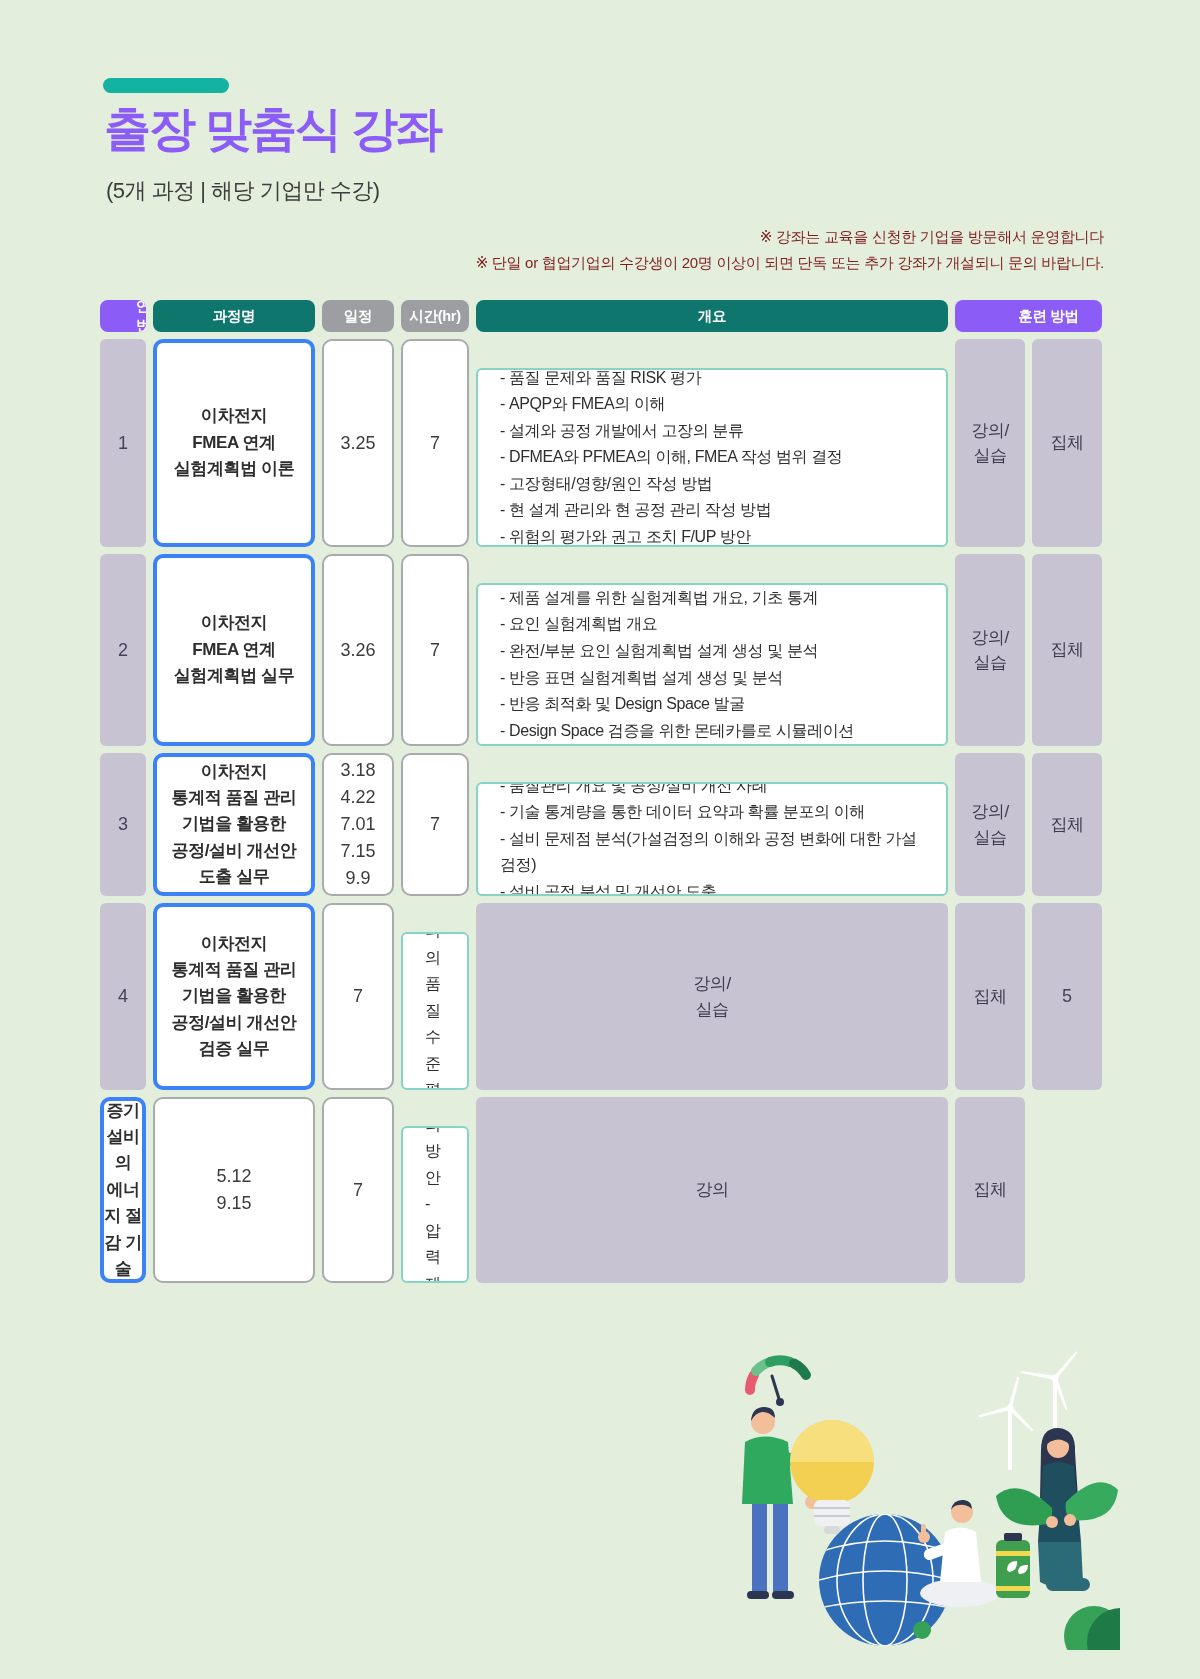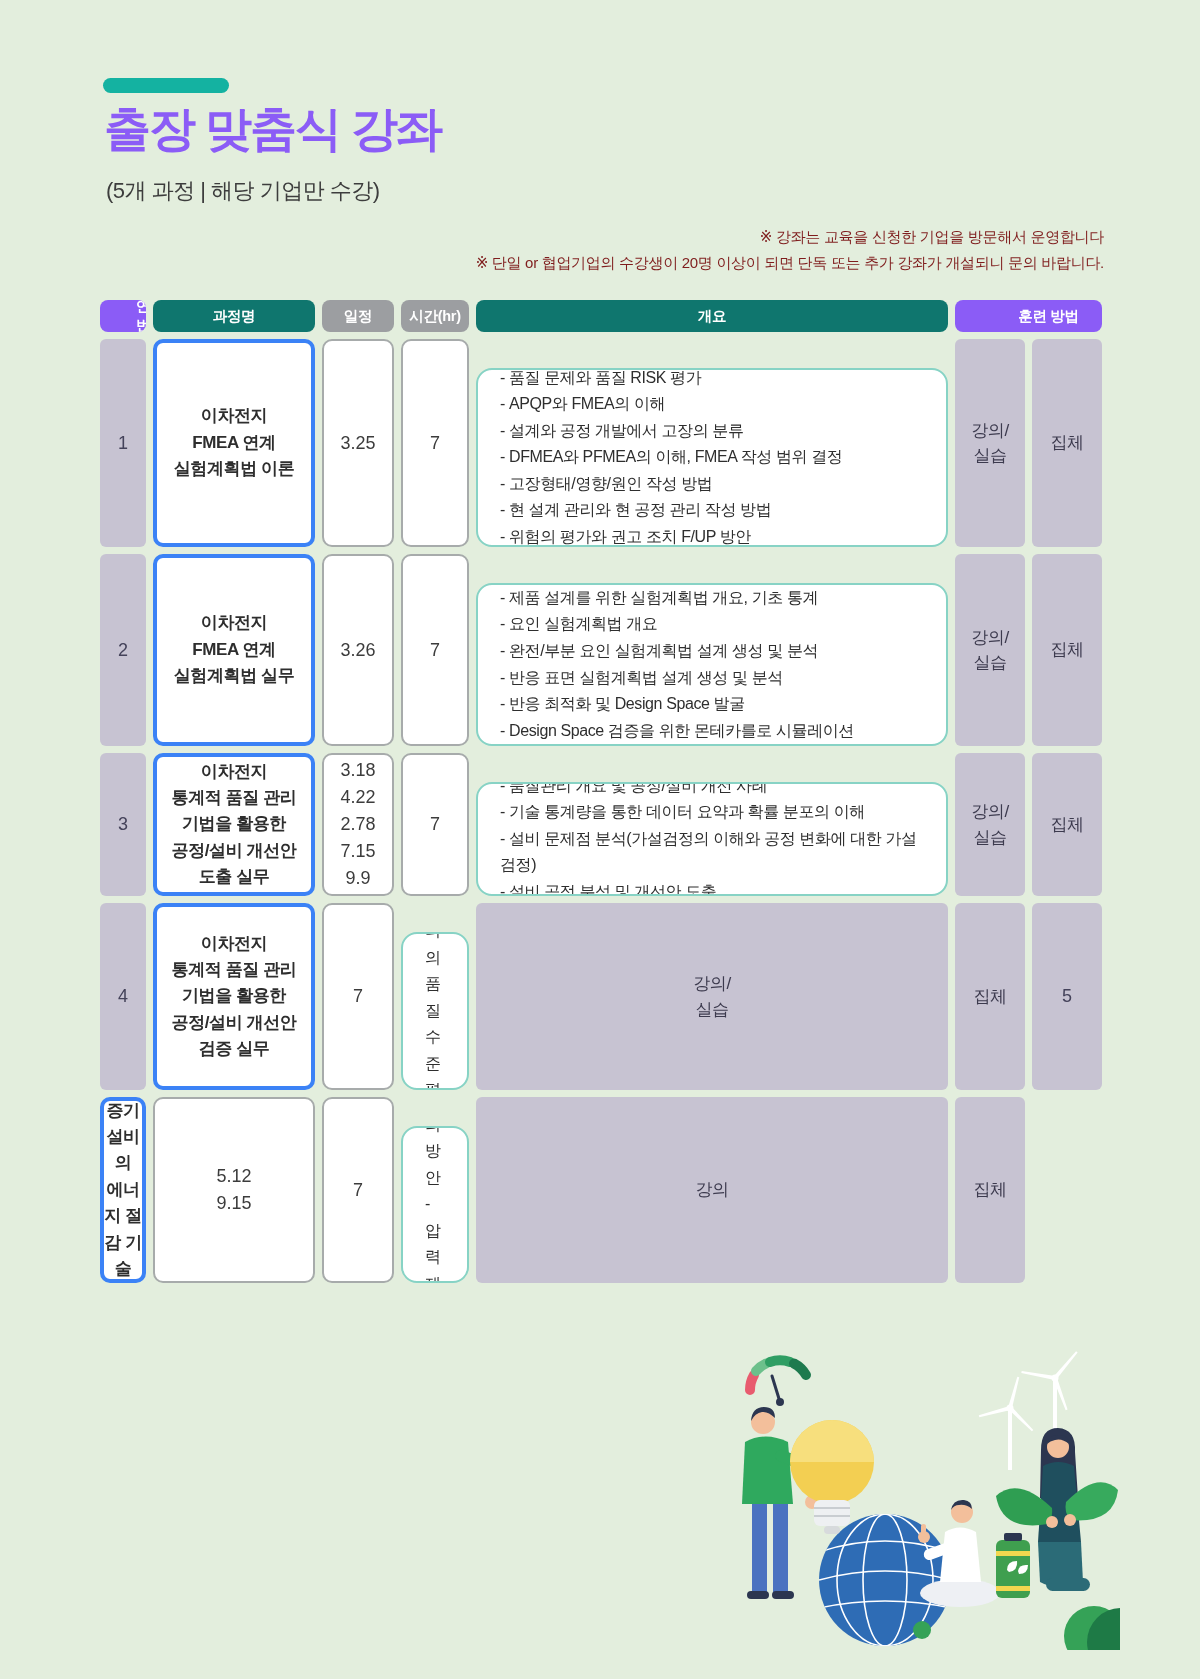--- a/index.html
+++ b/index.html
@@ -58,21 +58,21 @@
   }
   .c-course{
     background:#ffffff;border:4px solid #3b82f6;border-radius:10px;
     font-size:17px;font-weight:700;line-height:1.55;letter-spacing:-0.4px;
   }
   .c-num{
     background:#ffffff;border:2px solid #a7abab;border-radius:10px;
     font-size:18px;line-height:1.5;color:#3c3c3c;
   }
   .c-overview{
-    background:#ffffff;border:2px solid #87d3c5;border-radius:16px;
+    background:#ffffff;border:2px solid #87d3c5;border-radius:6px;
     font-size:16px;line-height:1.66;letter-spacing:-0.4px;
     justify-content:center;align-items:flex-start;flex-direction:column;
     text-align:left;padding:10px 18px 10px 22px;box-sizing:border-box;margin-top:29px;
   }
   .c-method{
     background:#c7c3d2;border-radius:6px;
     font-size:17px;line-height:1.5;color:#3c3a4e;letter-spacing:-0.4px;
   }
   .pre{white-space:pre-line;}
 
@@ -135,21 +135,21 @@
     <div class="cell c-method">집체</div>
 
     <div class="cell c-lav">3</div>
     <div class="cell c-course pre">이차전지
 통계적 품질 관리
 기법을 활용한
 공정/설비 개선안
 도출 실무</div>
     <div class="cell c-num pre">3.18
 4.22
-2.78
+7.01
 7.15
 9.9</div>
     <div class="cell c-num">7</div>
     <div class="cell c-overview pre">- 품질관리 개요 및 공정/설비 개선 사례
 - 기술 통계량을 통한 데이터 요약과 확률 분포의 이해
 - 설비 문제점 분석(가설검정의 이해와 공정 변화에 대한 가설검정)
 - 설비 공정 분석 및 개선안 도출</div>
     <div class="cell c-method pre">강의/
 실습</div>
     <div class="cell c-method">집체</div>

